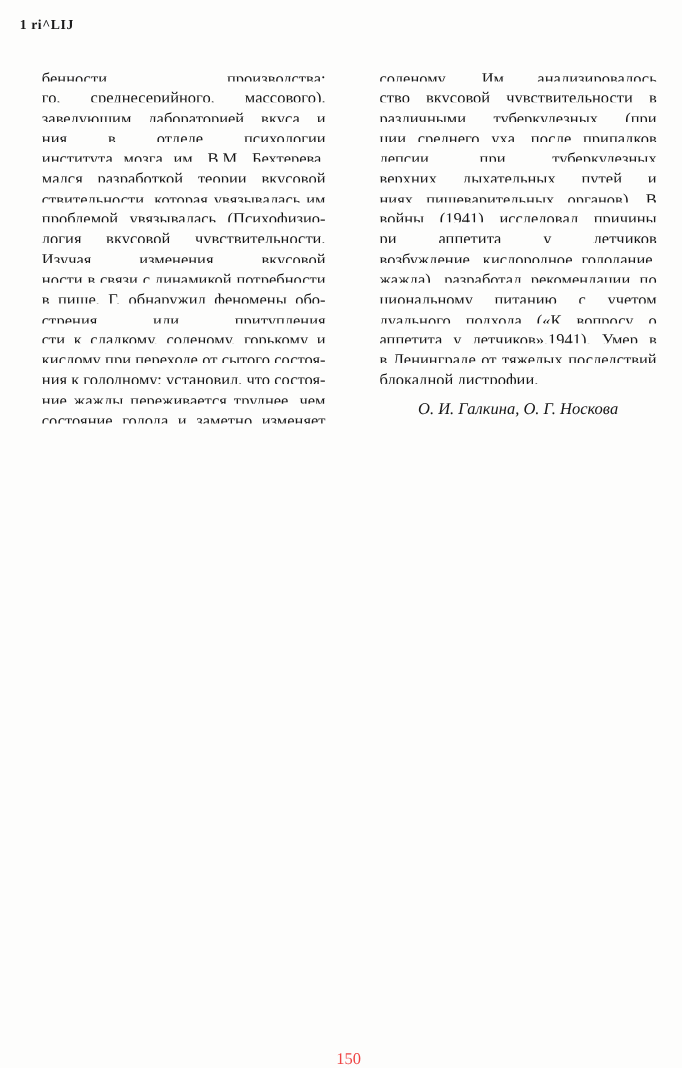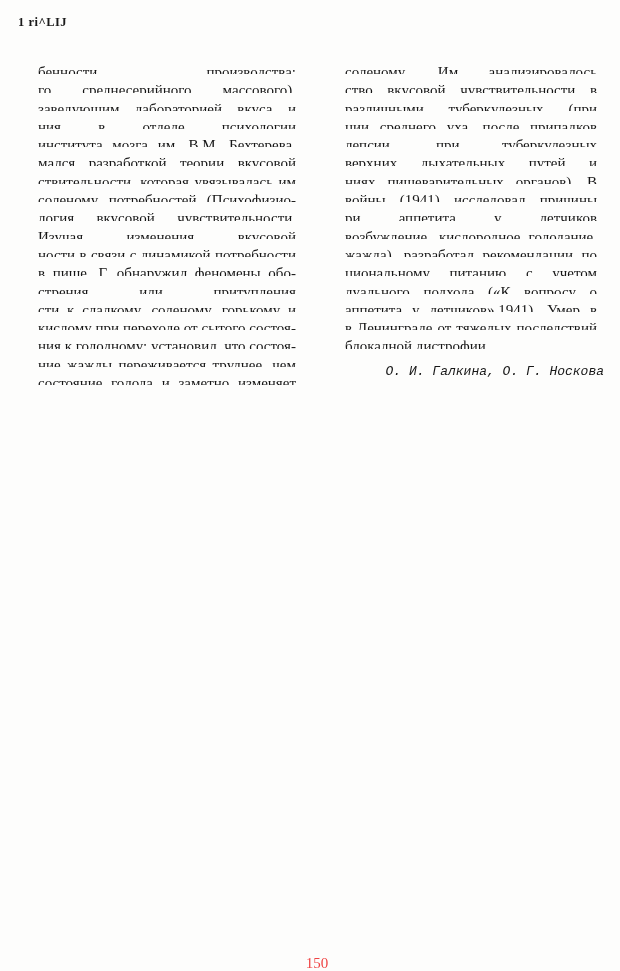--- a/index.html
+++ b/index.html
@@ -44,24 +44,23 @@
     white-space: normal;
     overflow: hidden;
     max-height: 18.3px;
   }
   
   .col-right .lines .line:last-child {
     text-align-last: left;
   }
   .byline {
     font-style: italic;
-    text-align: right;
-    font-size: 13px;
+    text-align: center;
+    font-size: 15px;
     line-height: 18.3px;
-    font-family: Liberation Mono, monospace;
   }
   .page-number {
     position: absolute;
     top: 941px;
     left: 0;
     width: 100%;
     text-align: center;
     font-size: 15px;
     color: #ef4444;
   }
@@ -77,21 +76,21 @@
 
     <div class="column col-left">
       <div class="lines">
           <div class="line">бенности производства: индивидуально-</div>
           <div class="line">го, среднесерийного, массового). Изучая</div>
           <div class="line">заведующим лабораторией вкуса и обоня-</div>
           <div class="line">ния в отделе психологии Ленинградского</div>
           <div class="line">института мозга им. В.М. Бехтерева, зани-</div>
           <div class="line">мался разработкой теории вкусовой чув-</div>
           <div class="line">ствительности, которая увязывалась им с</div>
-          <div class="line">соленому потребностей (Психофизио-</div>
+          <div class="line">проблемой увязывалась (Психофизио-</div>
           <div class="line">логия вкусовой чувствительности, 1940).</div>
           <div class="line">Изучая изменения вкусовой чувствитель-</div>
           <div class="line">ности в связи с динамикой потребности</div>
           <div class="line">в пище, Г. обнаружил феномены обо-</div>
           <div class="line">стрения или притупления чувствительно-</div>
           <div class="line">сти к сладкому, соленому, горькому и</div>
           <div class="line">кислому при переходе от сытого состоя-</div>
           <div class="line">ния к голодному; установил, что состоя-</div>
           <div class="line">ние жажды переживается труднее, чем</div>
           <div class="line">состояние голода и заметно изменяет ко-</div>

